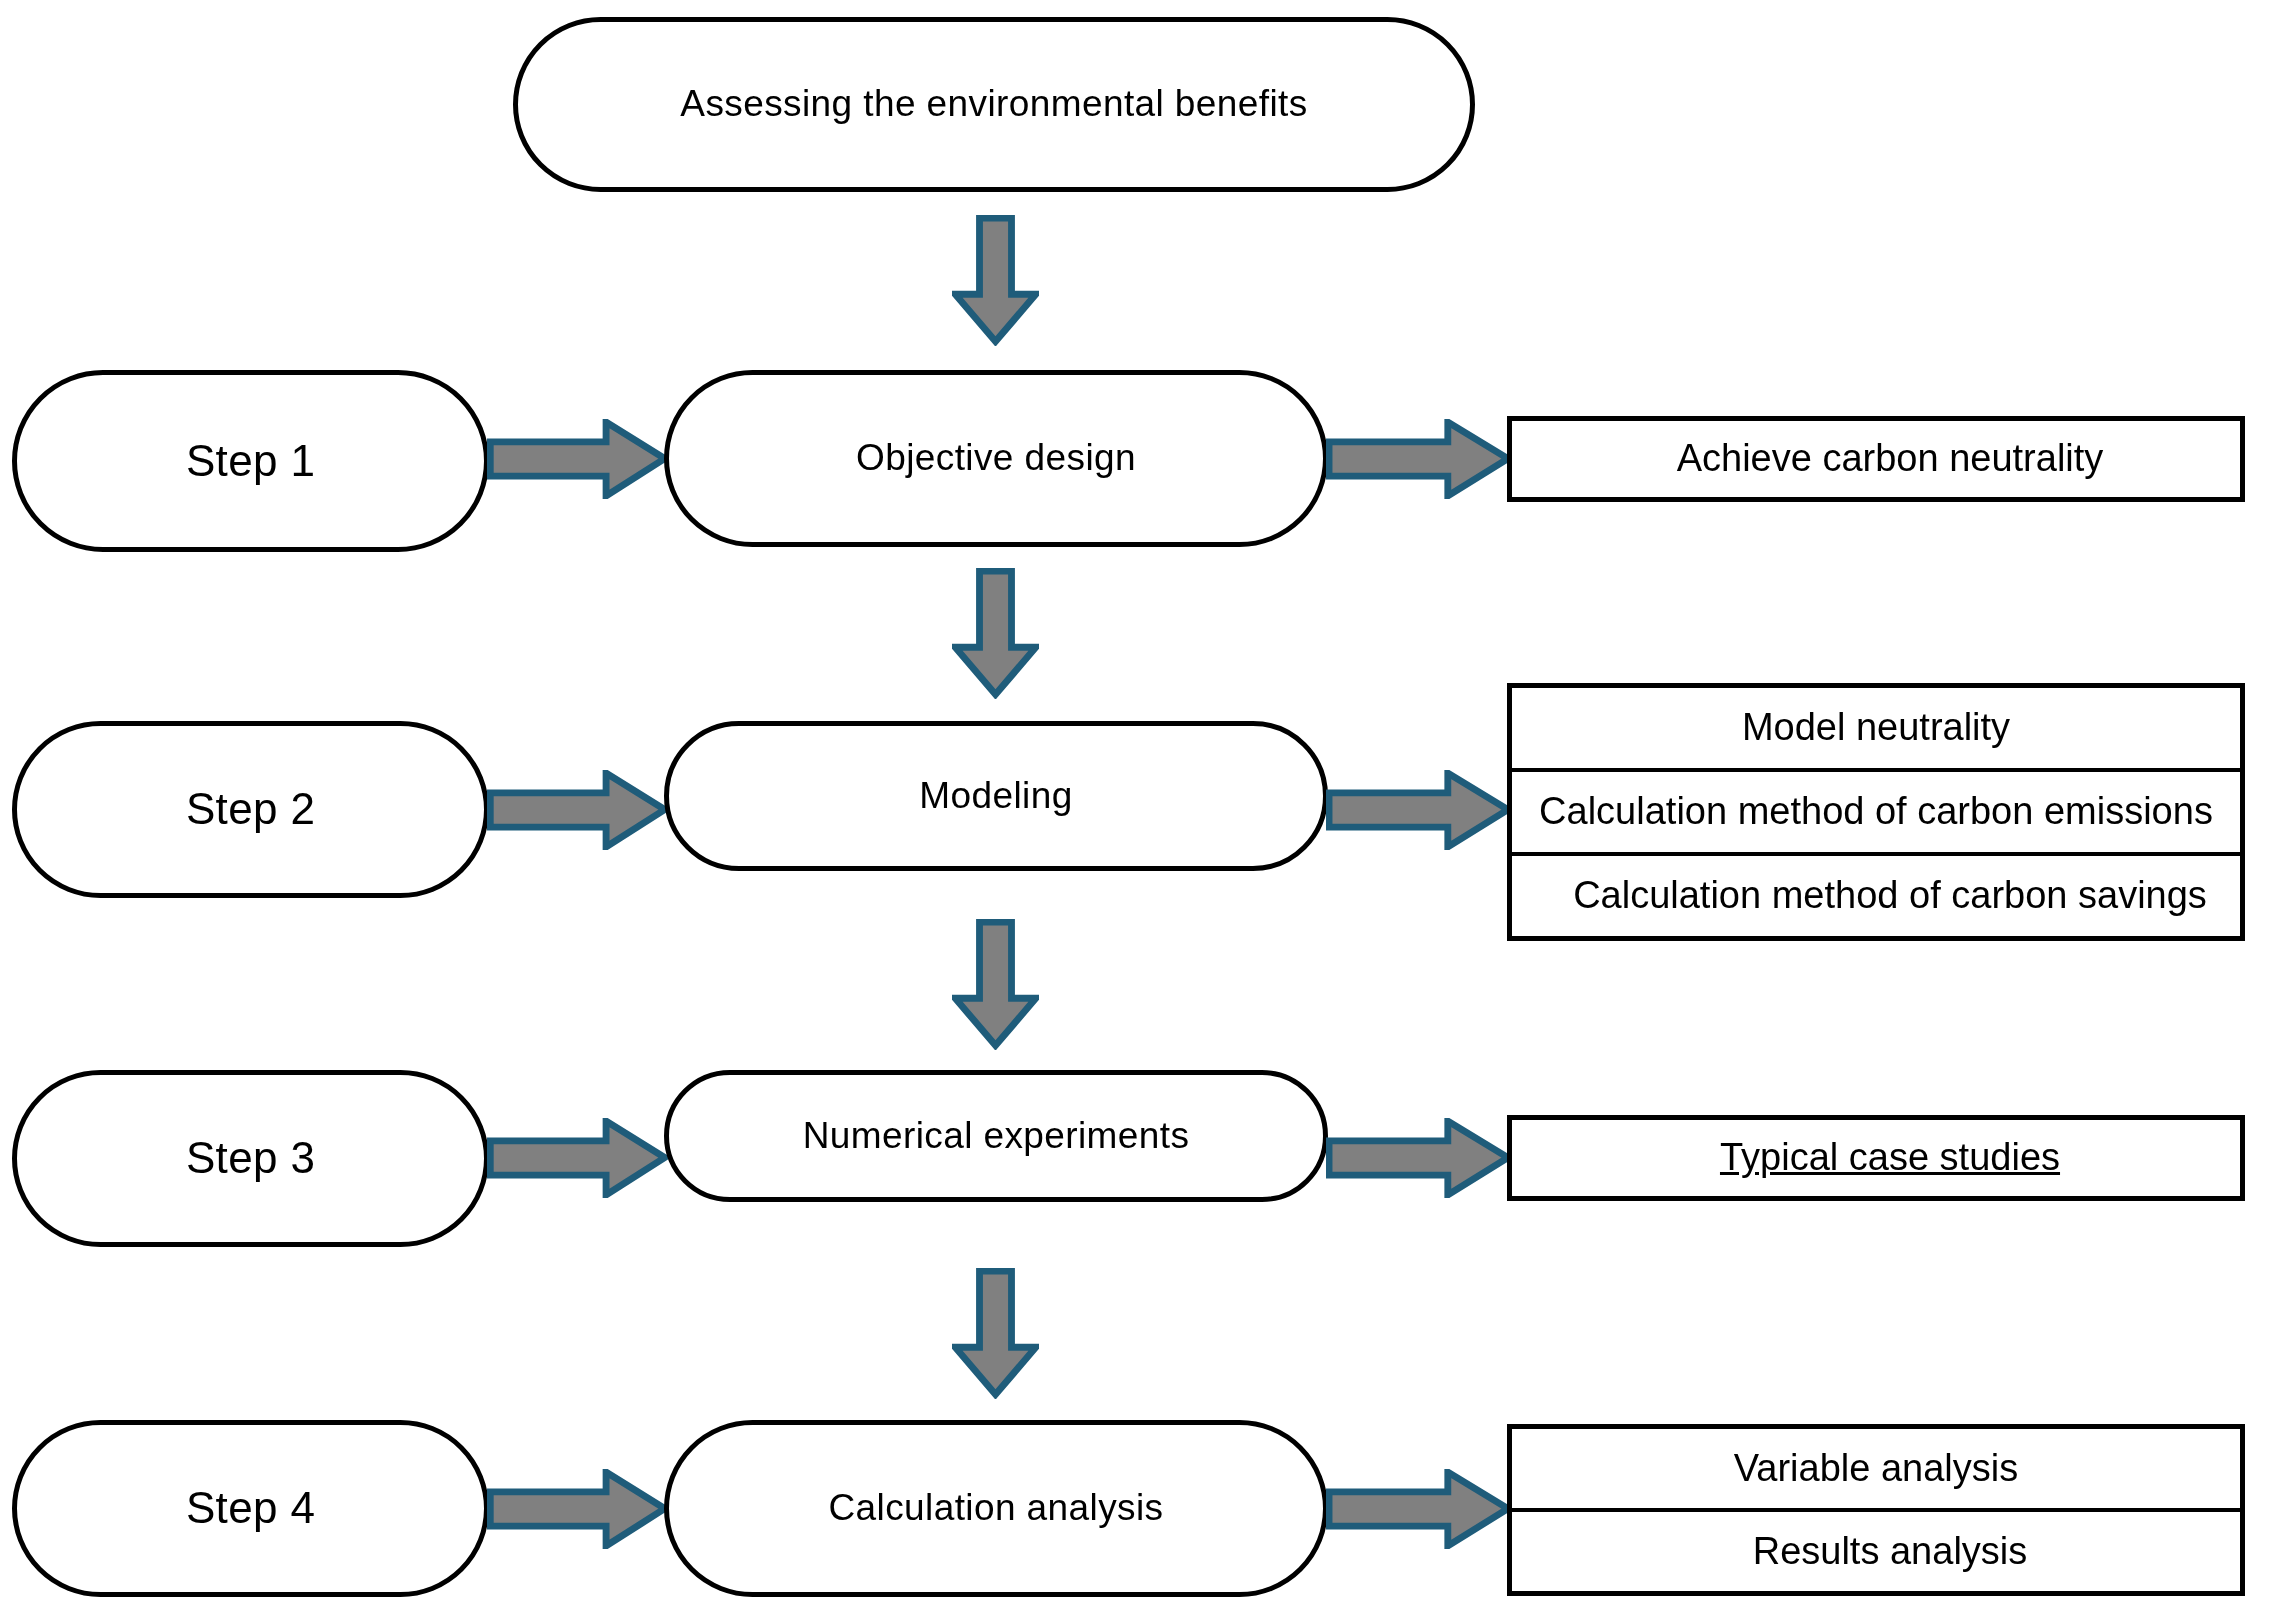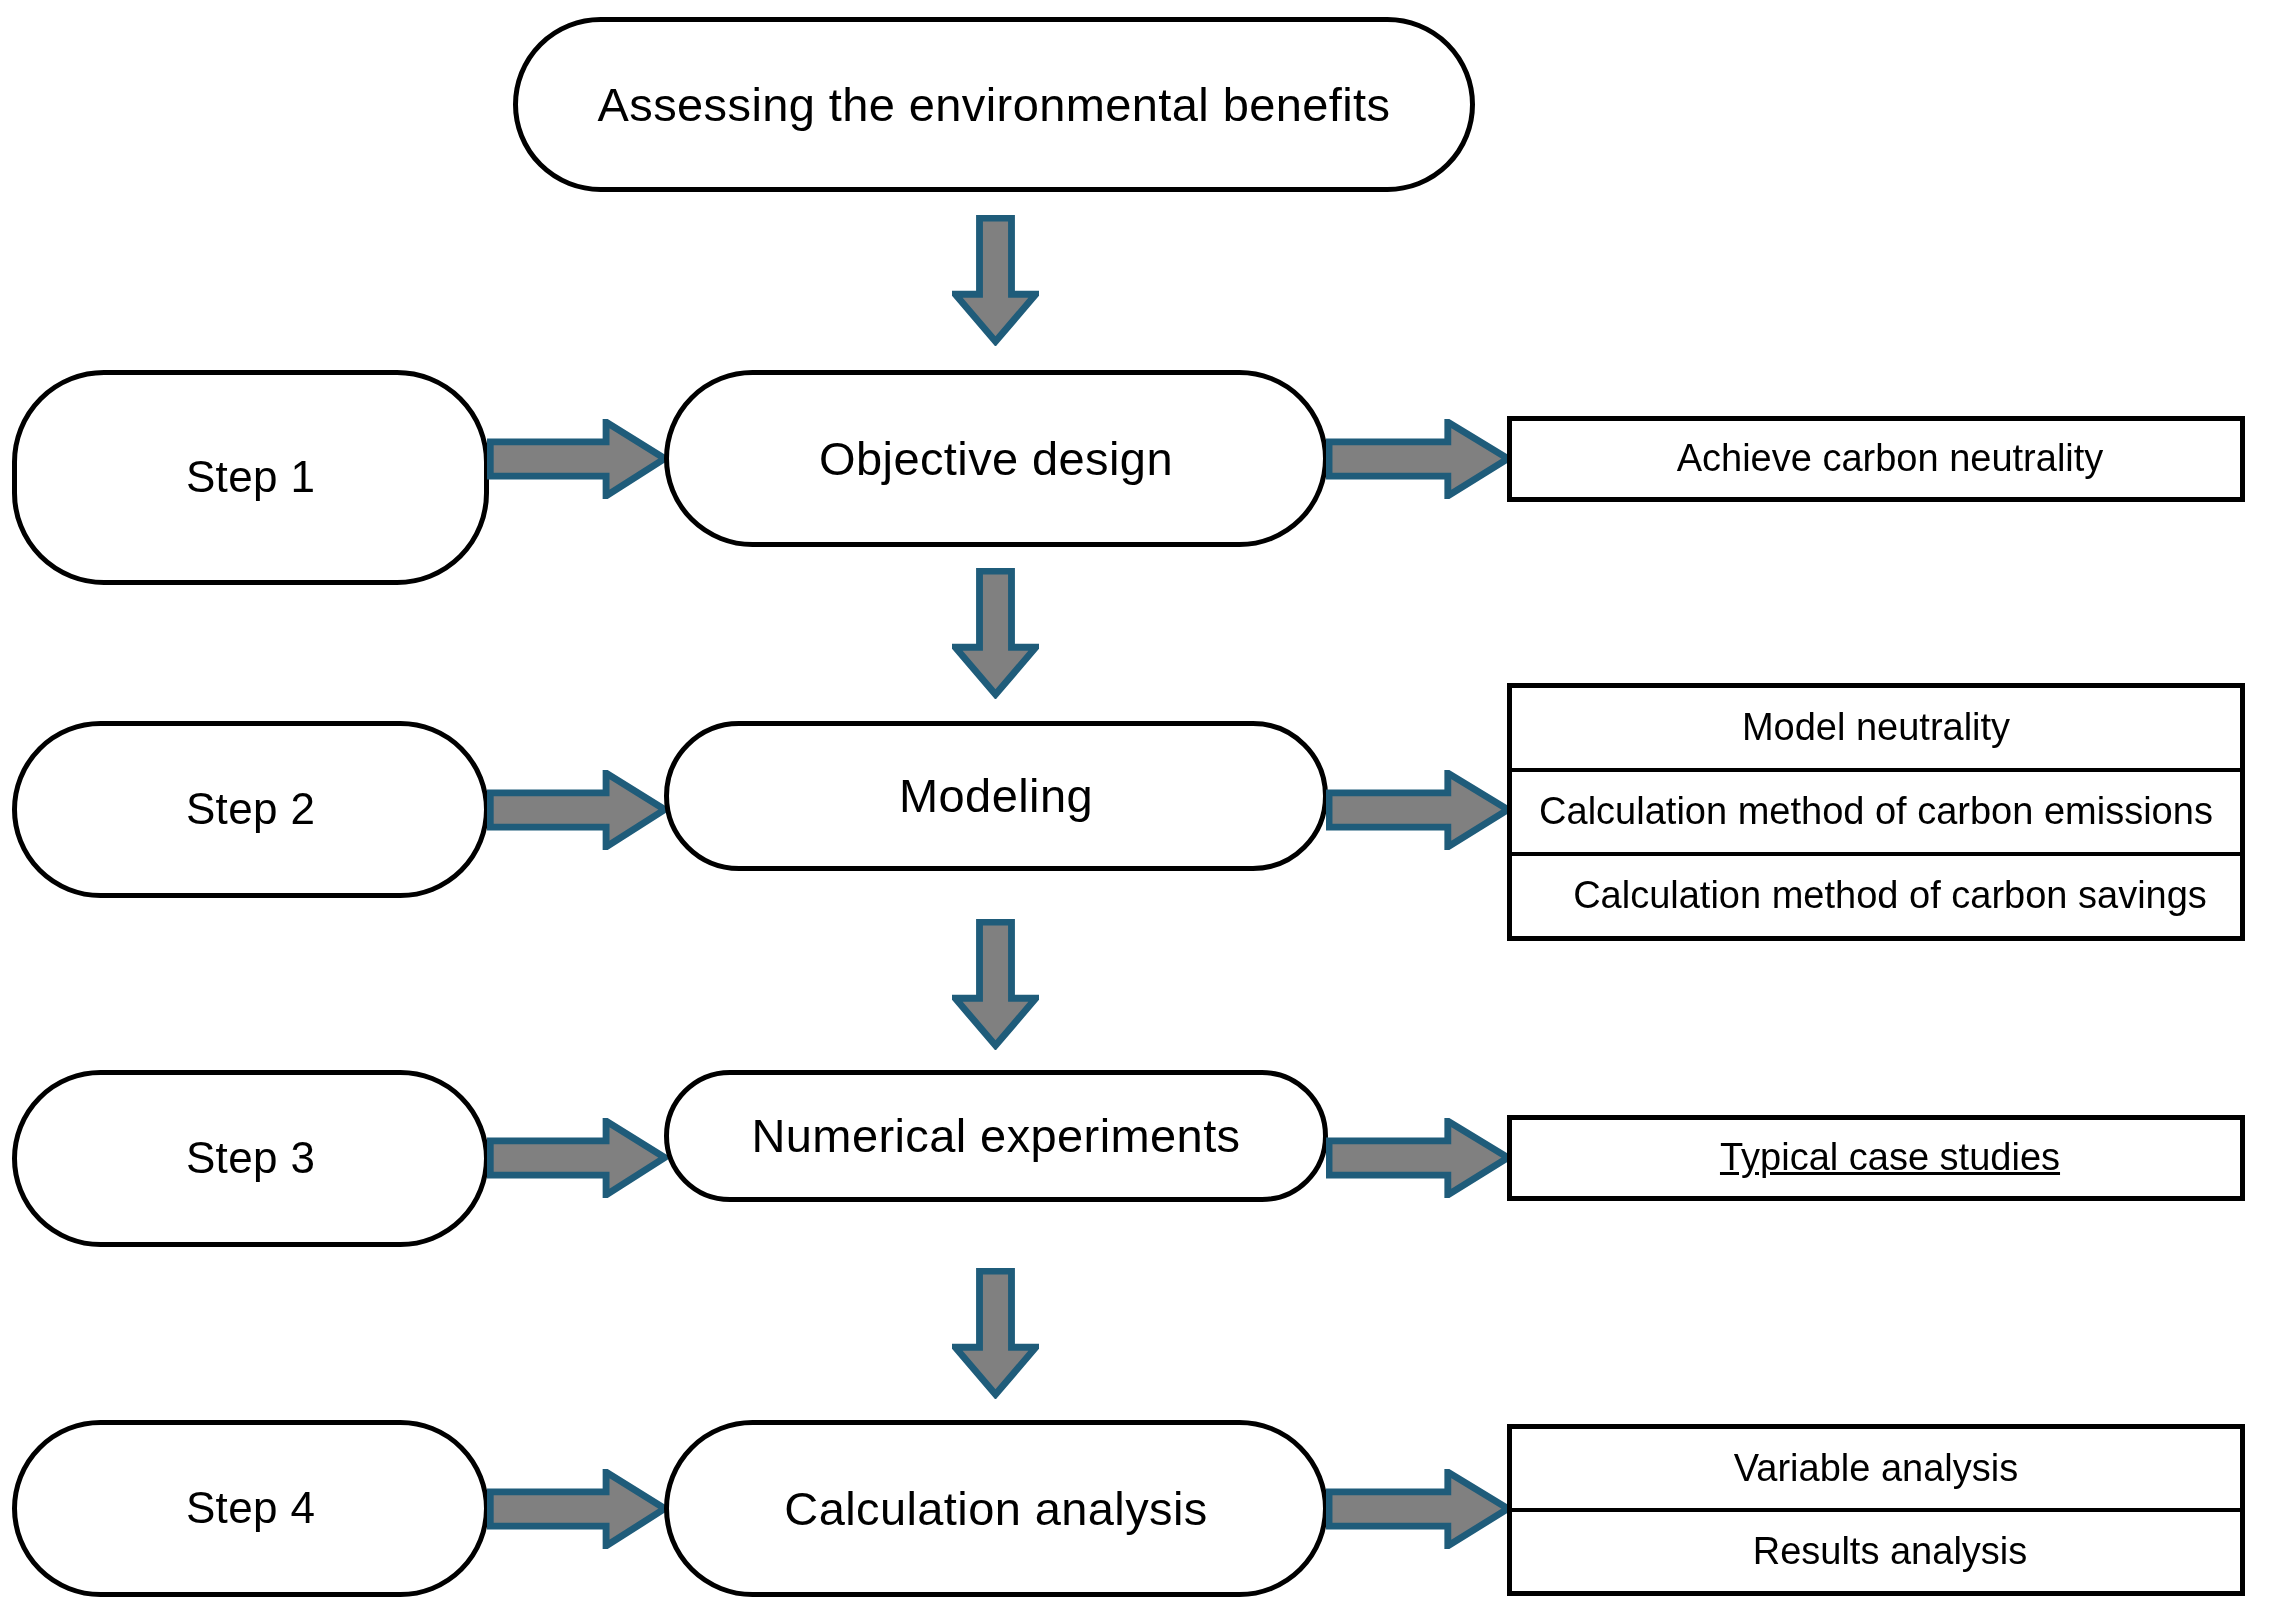--- a/index.html
+++ b/index.html
@@ -26,21 +26,21 @@
     box-sizing: border-box;
     background: #ffffff;
     border: 5.3px solid #000000;
     border-radius: 92px;
     display: flex;
     align-items: center;
     justify-content: center;
     text-align: center;
   }
   .rbox .label {
-    font-size: 47px;
+    font-size: 37px;
     color: #000000;
     line-height: 1.1;
     padding: 0 23px;
     letter-spacing: 0.4px;
   }
 
   .rbox.step .label {
     font-size: 44px;
   }
 
@@ -90,21 +90,21 @@
   <div class="rbox" style="left:513px; top:17px; width:962px; height:175px;">
     <span class="label">Assessing the environmental benefits</span>
   </div>
 
   <div class="arrow" style="left:952px; top:215px; width:87px; height:131px;">
     <svg width="87" height="131" viewBox="0 0 114 172">
       <polygon points="36,4 78,4 78,104 110,104 57,166 4,104 36,104" fill="#808080" stroke="#1F5C7A" stroke-width="9" stroke-linejoin="miter"></polygon>
     </svg>
   </div>
 
-  <div class="rbox step" style="left:12.2px; top:370px; width:477px; height:215px;align-items:center;">
+  <div class="rbox step" style="left:12.2px; top:370px; width:477px; height:182px;align-items:center;">
     <span class="label">Step 1</span>
   </div>
 
   <div class="arrow" style="left:487px; top:419px; width:181px; height:80px;">
     <svg width="181" height="80" viewBox="0 0 237 105">
       <polygon points="4,30 156,30 156,4 233,52 156,101 156,75 4,75" fill="#808080" stroke="#1F5C7A" stroke-width="9" stroke-linejoin="miter"></polygon>
     </svg>
   </div>
 
   <div class="rbox" style="left:664px; top:370px; width:664px; height:177px;">

